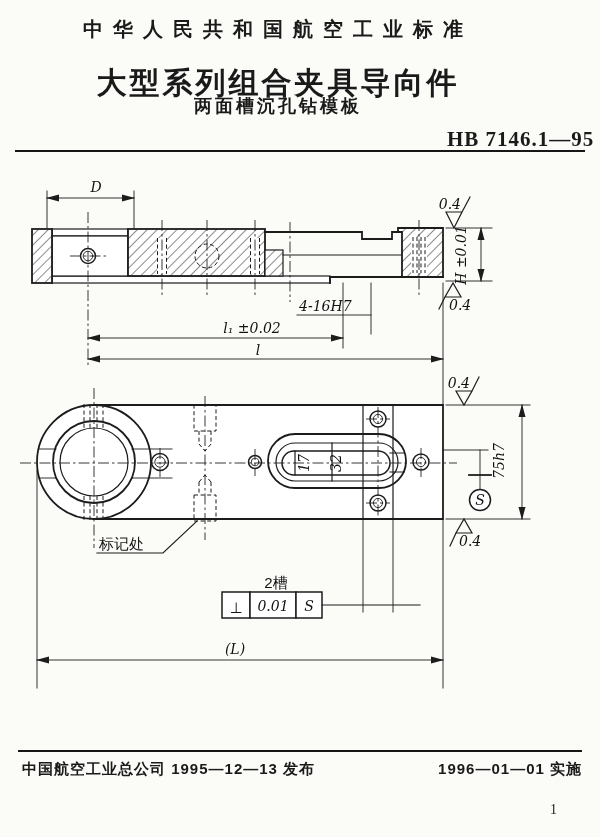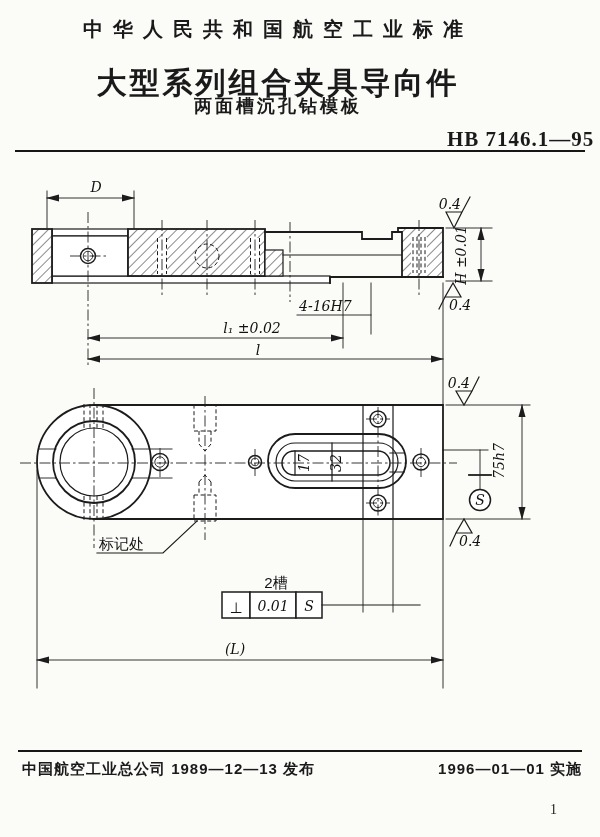--- a/index.html
+++ b/index.html
@@ -234,15 +234,15 @@
       <path d="M322,605 H420" class="ln med"></path>
     </g>
 
     <path d="M37,470 V688 M443,519 V688" class="ln thin"></path>
     <line x1="37" y1="660" x2="443" y2="660" class="ln thin" marker-start="url(#arw)" marker-end="url(#arw)"></line>
     <text x="235" y="654" class="dim" font-size="15" text-anchor="middle">(L)</text>
   </g>
 </svg>
 
 <div class="abs rule rule-bot"></div>
-<div class="abs f-left">中国航空工业总公司 1989—12—13 发布</div>
+<div class="abs f-left">中国航空工业总公司 1995—12—13 发布</div>
 <div class="abs f-right">1996—01—01 实施</div>
 <div class="abs f-page">1</div>
 
 </body></html>

